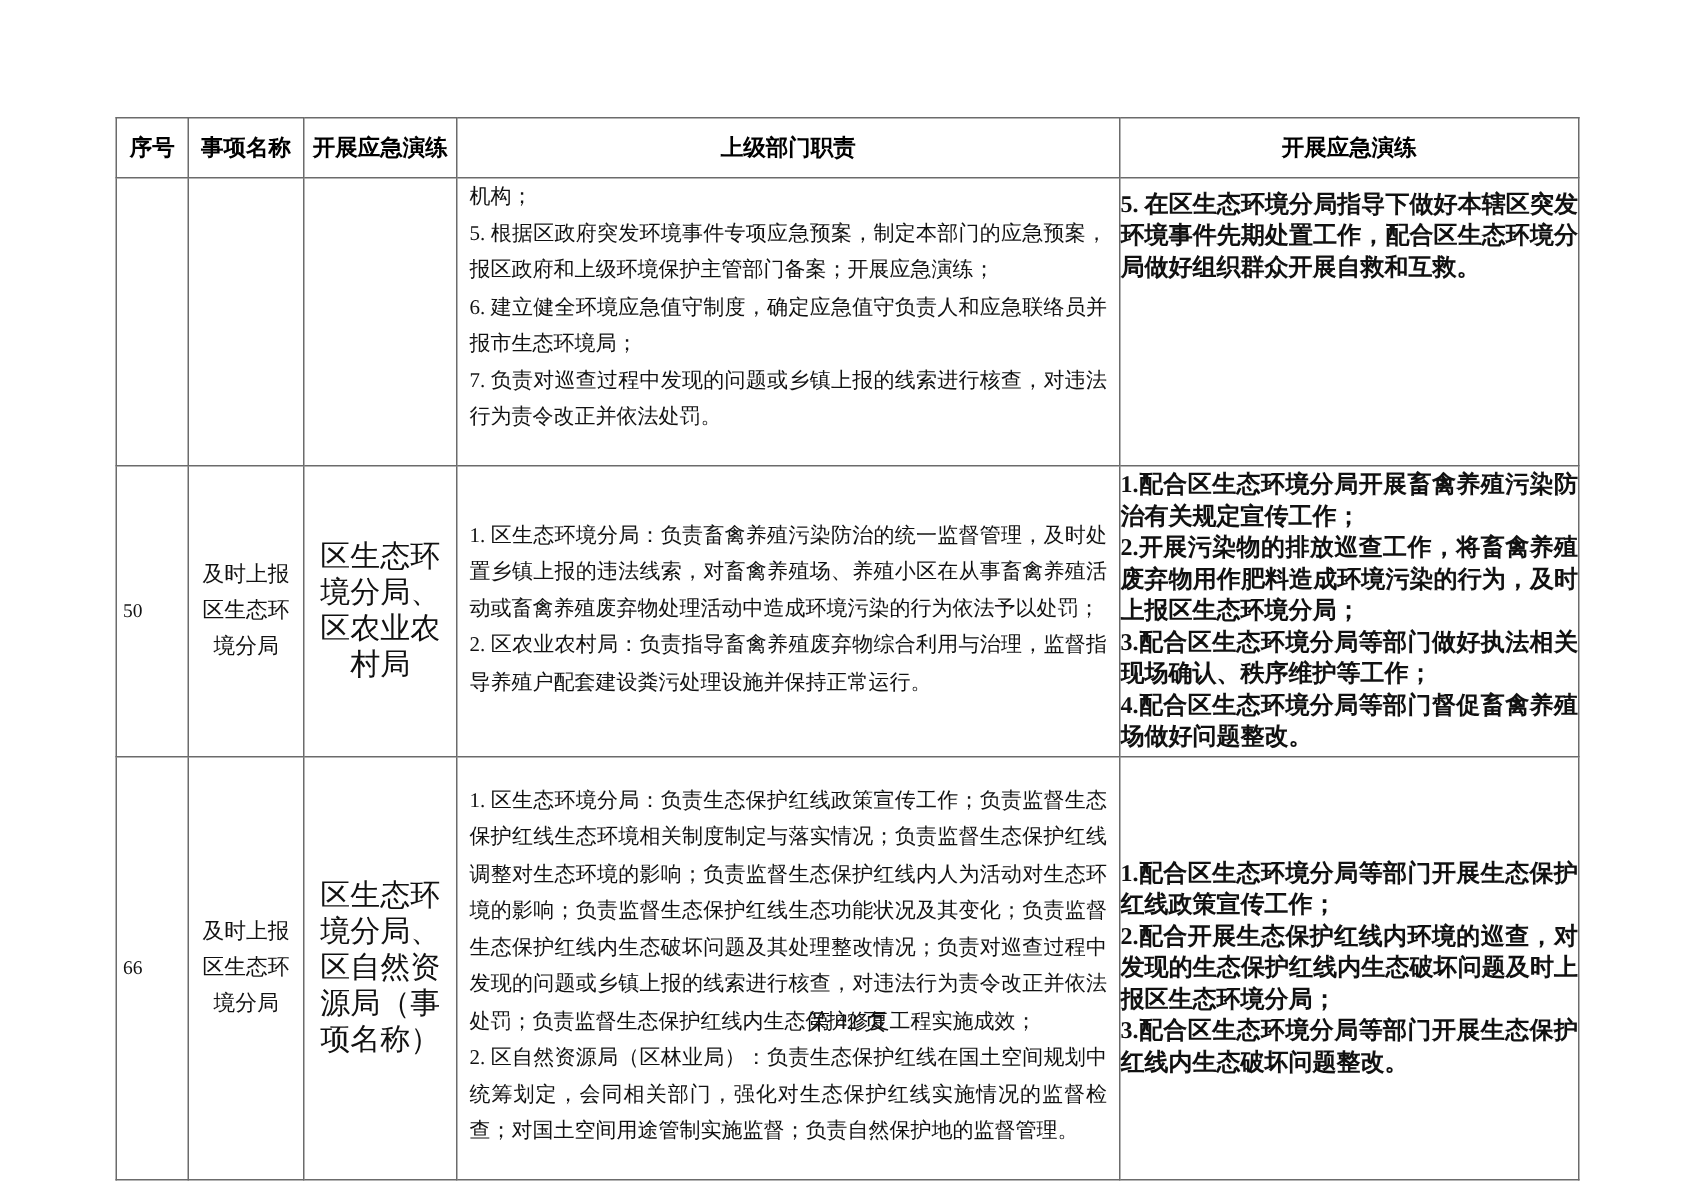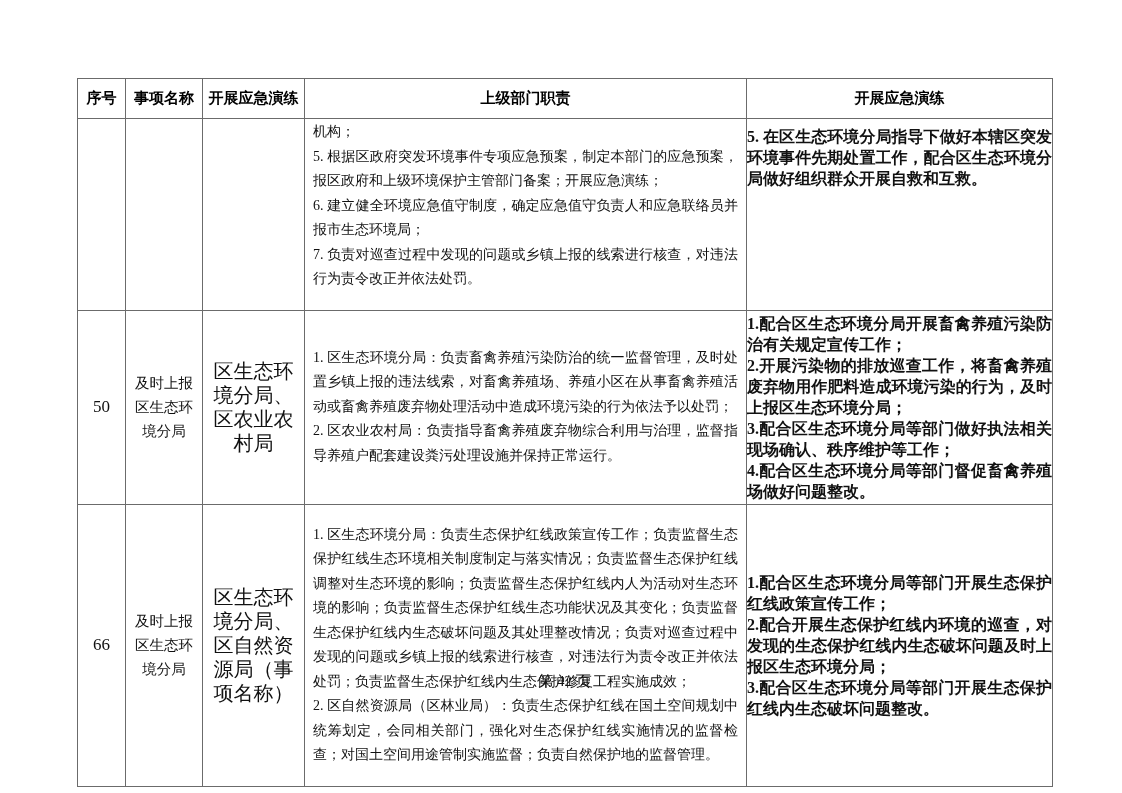--- a/index.html
+++ b/index.html
@@ -38,23 +38,22 @@
     text-align: center;
     vertical-align: middle;
     color: #000000;
     padding: 2px 4px;
   }
   tr.h-cont { height: 147px; }
   tr.h-r50  { height: 188px; }
   tr.h-r51  { height: 244px; }
 
   td.c-seq {
-    text-align: center;
     vertical-align: middle;
-    font-size: 17px;
+    font-size: 13px;
     padding: 2px 4px;
   }
   td.c-name {
     text-align: center;
     vertical-align: middle;
     font-size: 14.5px;
     line-height: 24px;
     padding: 2px 6px;
     line-break: anywhere;
   }

